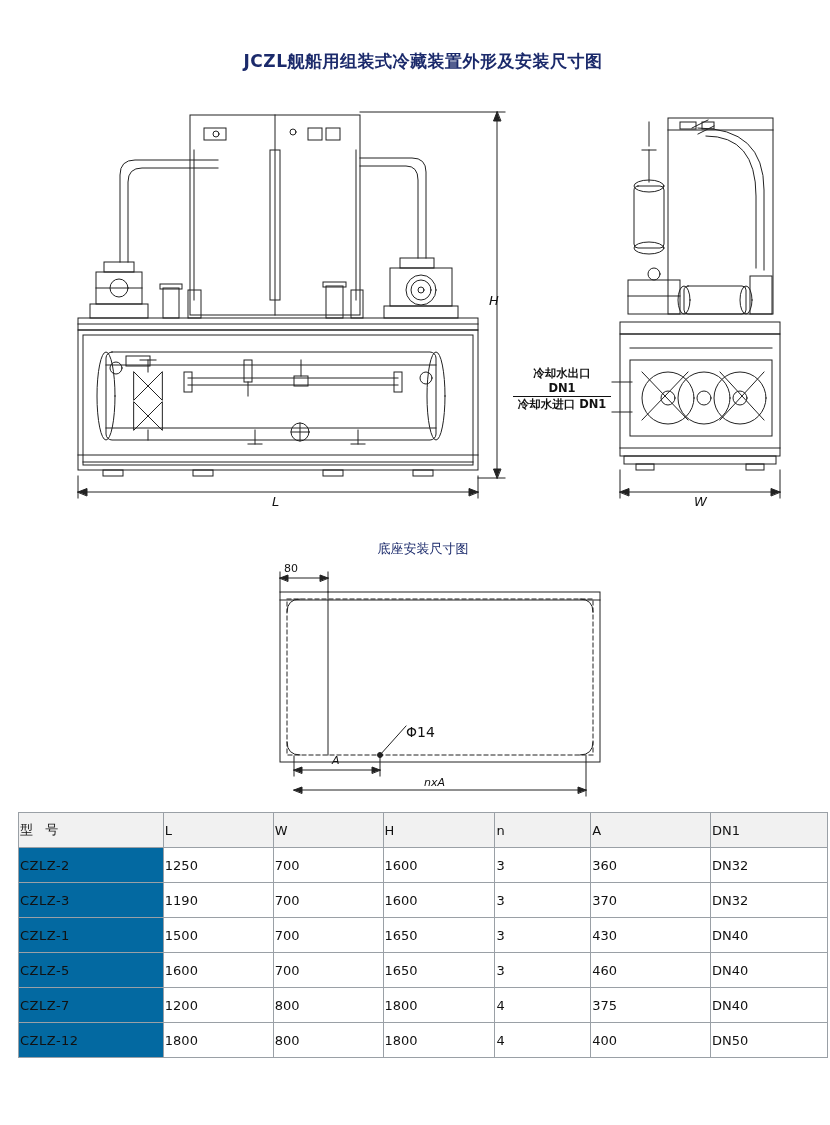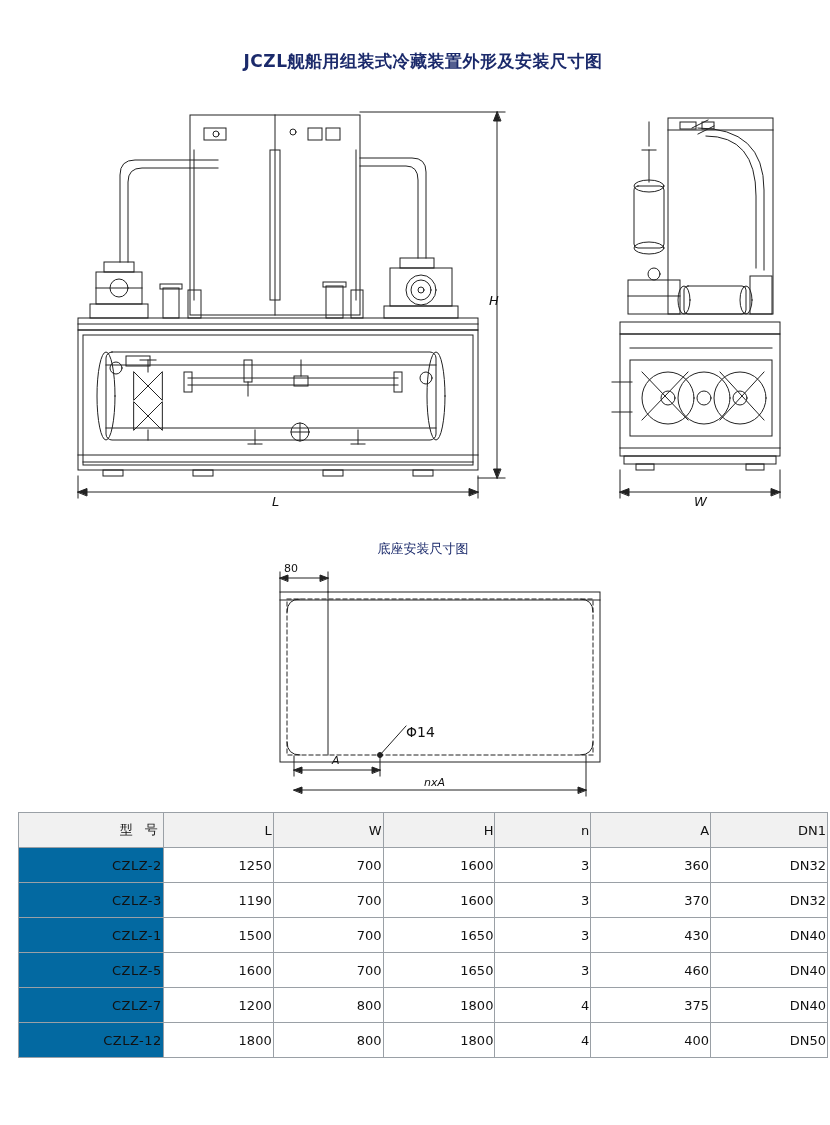--- a/index.html
+++ b/index.html
@@ -50,21 +50,21 @@
   
   table{
     position:absolute;left:10px;top:812px;
     width:810px;
     border-collapse:collapse;
     font-size:13px;
     font-family:"DejaVu Sans","Liberation Sans",sans-serif;
   }
   th,td{
     border:1px solid #9aa0a6;
-    text-align:right;
+    text-align:left;
     height:32px;
     font-weight:normal;
     color:#111;
     background:#fff;
   }
   thead th{background:#f1f1f1;font-weight:normal;}
   thead th:first-child{letter-spacing:4px;}
   tbody td:first-child{background:#0369a1;letter-spacing:.5px;}
   col.c0{width:145px;}
   col.c1{width:110px;}
@@ -264,20 +264,26 @@
       <path d="M286 790 l8 -3 l0 6 Z" fill="#222"></path>
       <path d="M578 790 l-8 -3 l0 6 Z" fill="#222"></path>
       <line x1="578" y1="756" x2="578" y2="796"></line>
     </g>
   </svg>
 
   <div class="lbl italic" style="left:481px;top:293px;font-size:13px;">H</div>
   <div class="lbl italic" style="left:264px;top:494px;font-size:13px;">L</div>
   <div class="lbl italic" style="left:686px;top:494px;font-size:13px;">W</div>
 
+  <div class="waterbox">
+    <span>冷却水出口</span>
+    <span class="rule">DN1</span>
+    <span>冷却水进口</span>
+    <span>DN1</span>
+  </div>
 
   <div class="subtitle">底座安装尺寸图</div>
 
   <div class="lbl" style="left:276px;top:562px;">80</div>
   <div class="lbl" style="left:398px;top:724px;font-size:14px;">Φ14</div>
   <div class="lbl italic" style="left:324px;top:754px;">A</div>
   <div class="lbl italic" style="left:416px;top:776px;">nxA</div>
 
   <table>
     <colgroup>

